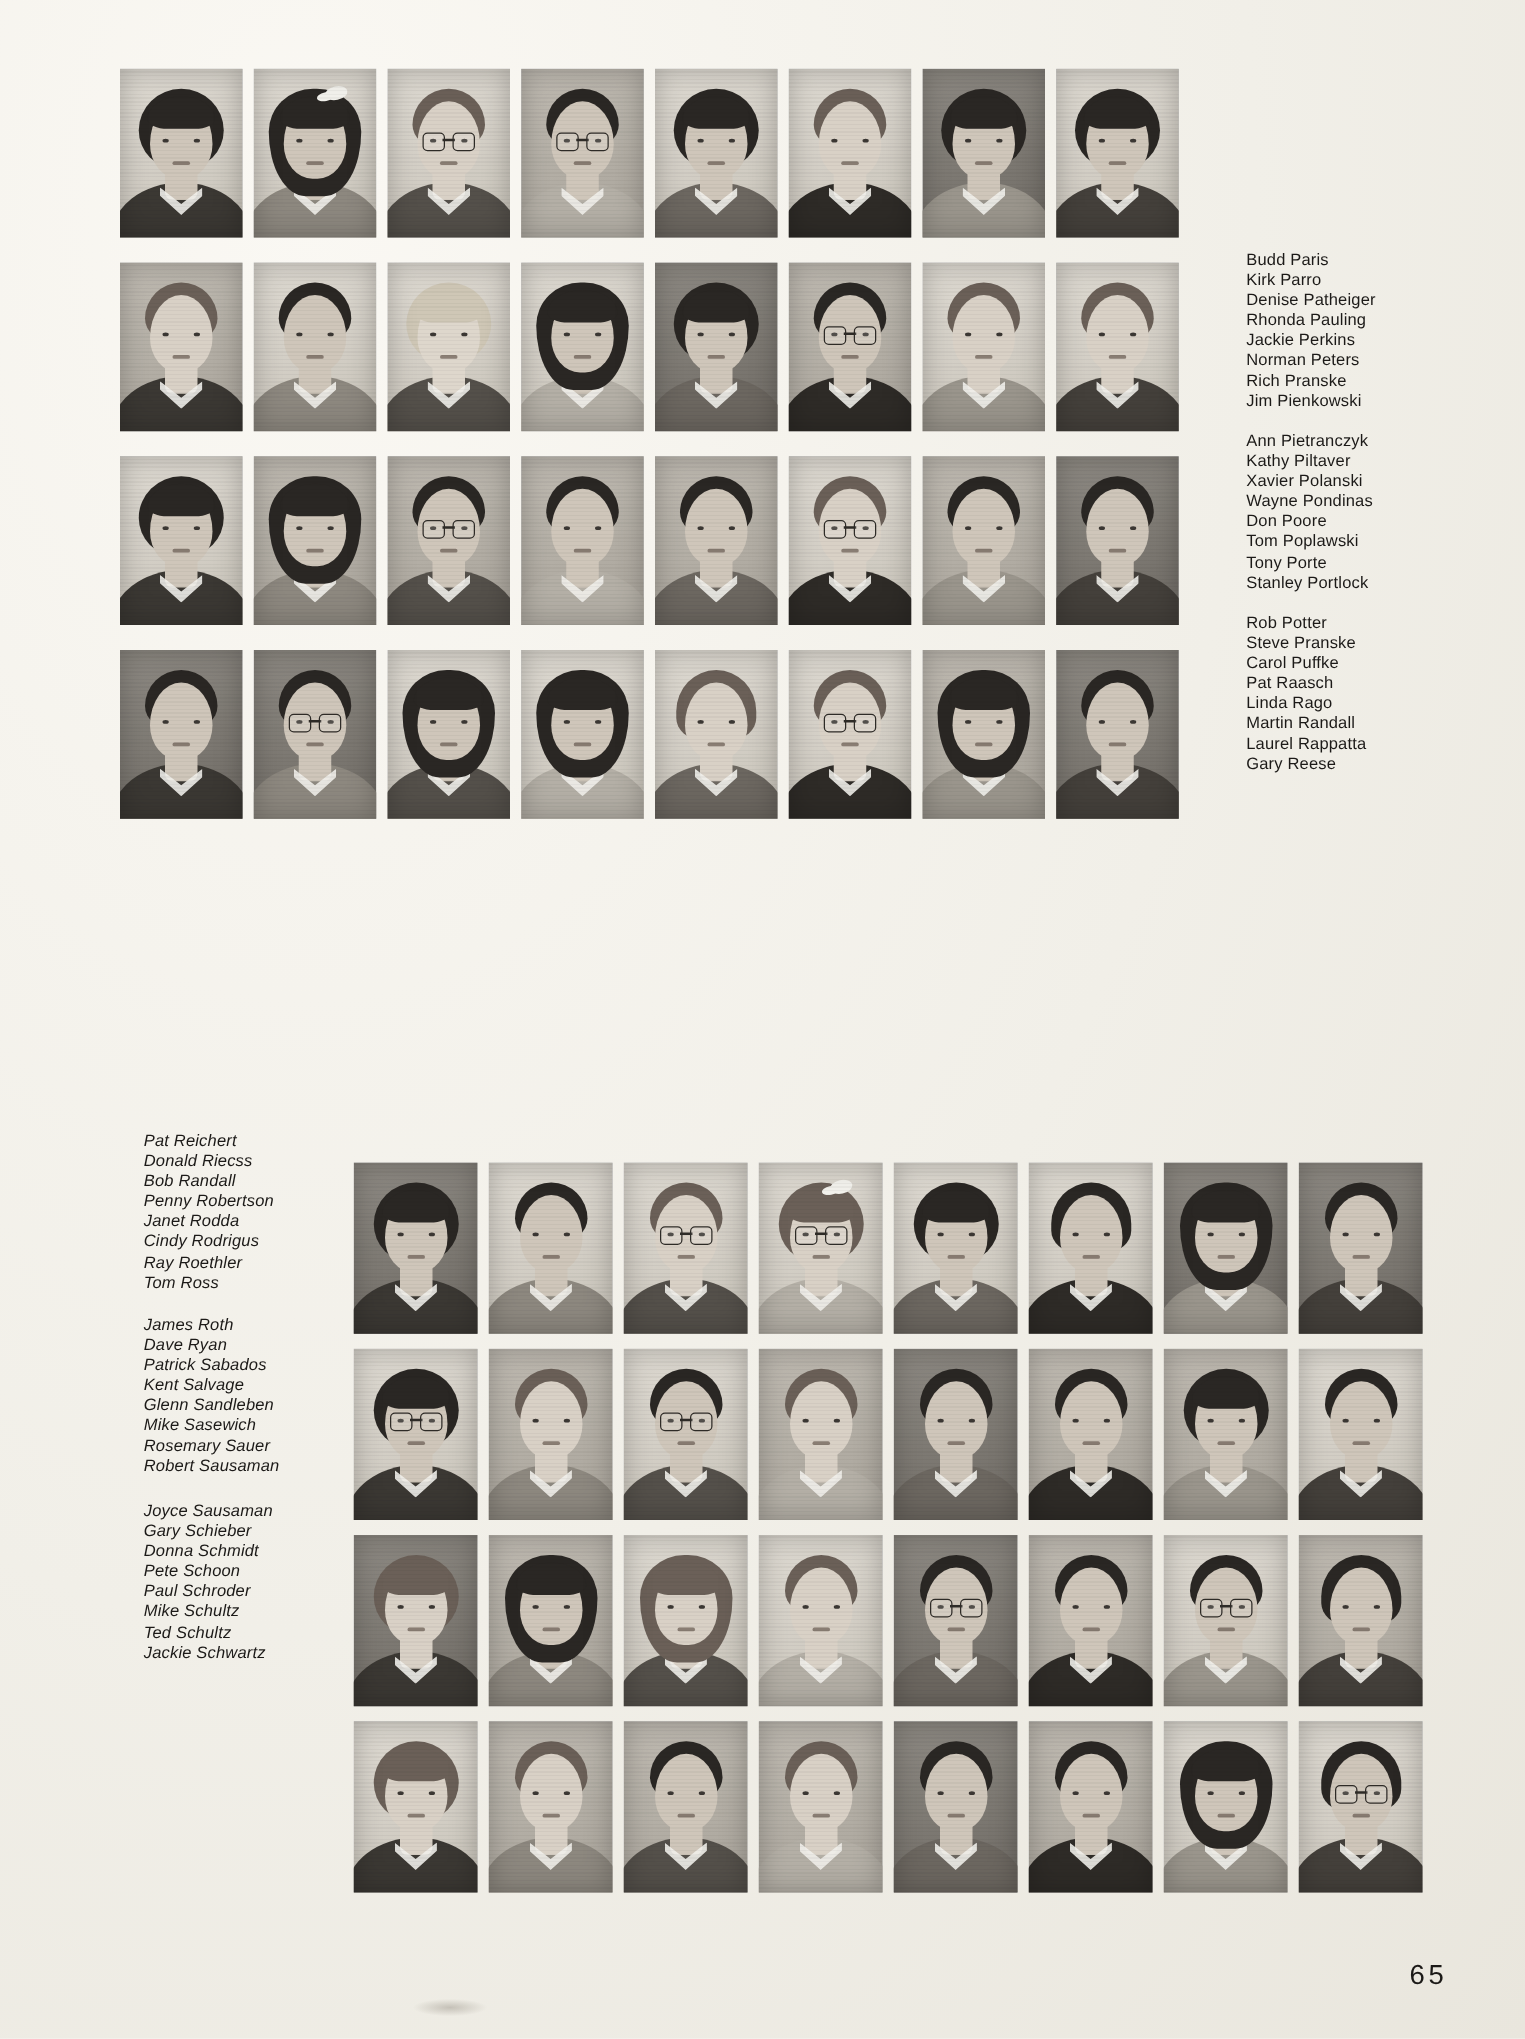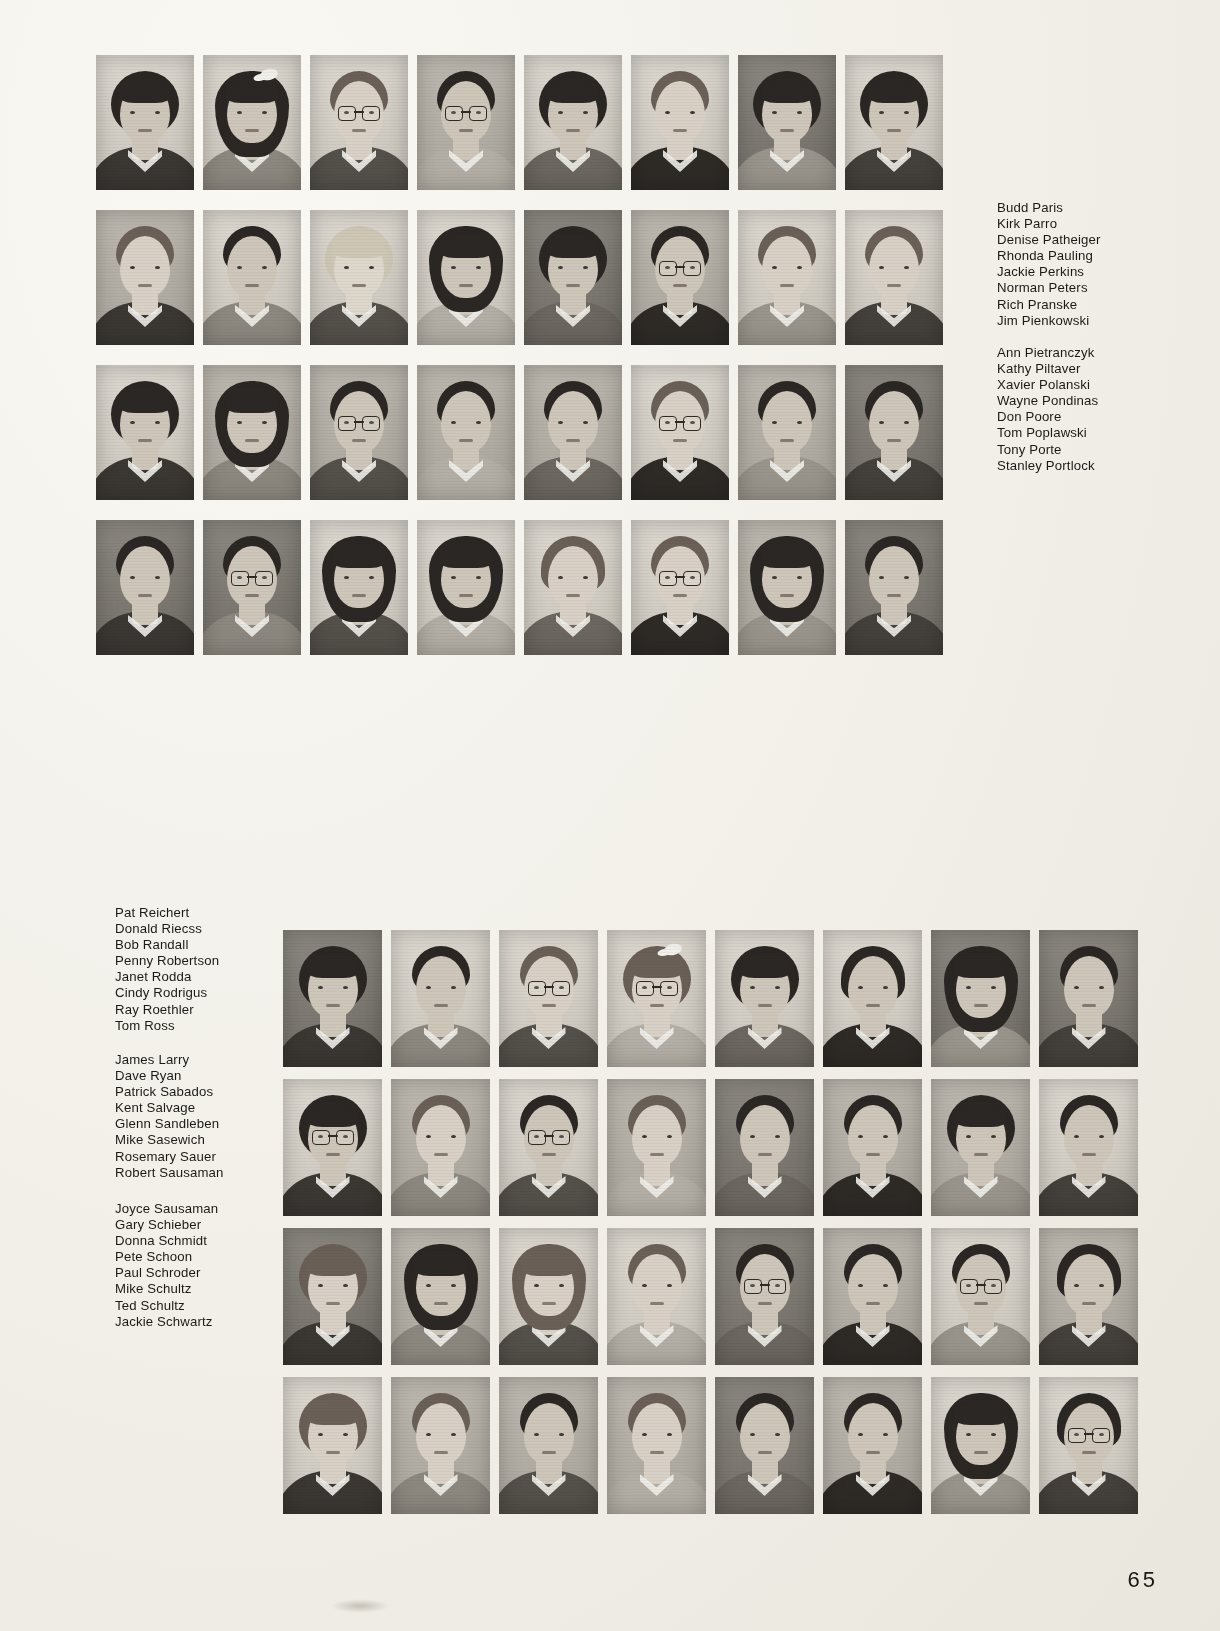--- a/index.html
+++ b/index.html
@@ -194,21 +194,21 @@
     letter-spacing: .15px;
     white-space: nowrap;
   }
   .names div { }
   .top-names { left: 997px; }
   .tn1 { top: 53px; }
   .tn2 { top: 200px; }
   .tn3 { top: 345px; }
   .tn4 { top: 490px; }
 
-  .bot-names { left: 115px; }
+  .bot-names { left: 115px; font-style: italic; }
   .bn1 { top: 905px; }
   .bn2 { top: 1052px; }
   .bn3 { top: 1201px; }
   .bn4 { top: 1351px; }
 
   .page-number {
     position: absolute;
     right: 62px;
     bottom: 38px;
     font-size: 22px;
@@ -838,20 +838,30 @@
   <div class="names top-names tn3">
       <div>Ann Pietranczyk</div>
       <div>Kathy Piltaver</div>
       <div>Xavier Polanski</div>
       <div>Wayne Pondinas</div>
       <div>Don Poore</div>
       <div>Tom Poplawski</div>
       <div>Tony Porte</div>
       <div>Stanley Portlock</div>
     </div>
+  <div class="names top-names tn4">
+      <div>Rob Potter</div>
+      <div>Steve Pranske</div>
+      <div>Carol Puffke</div>
+      <div>Pat Raasch</div>
+      <div>Linda Rago</div>
+      <div>Martin Randall</div>
+      <div>Laurel Rappatta</div>
+      <div>Gary Reese</div>
+    </div>
 
   <div class="grid-bottom">
       <div class="cell">
         <div class="photo">
           <div class="bg" style="background: linear-gradient(160deg, rgb(142, 138, 131), rgb(111, 107, 101));"></div>
           <div class="shoulders" style="background: rgb(59, 56, 51);"></div>
           <div class="neck" style="background: rgb(207, 198, 186);"></div>
           <div class="collar"></div>
           <div class="hair bob" style="background: rgb(42, 39, 36);"></div>
           <div class="head" style="background: rgb(207, 198, 186);"></div>
@@ -1444,21 +1454,21 @@
       <div>Pat Reichert</div>
       <div>Donald Riecss</div>
       <div>Bob Randall</div>
       <div>Penny Robertson</div>
       <div>Janet Rodda</div>
       <div>Cindy Rodrigus</div>
       <div>Ray Roethler</div>
       <div>Tom Ross</div>
     </div>
   <div class="names bot-names bn2">
-      <div>James Larry</div>
+      <div>James Roth</div>
       <div>Dave Ryan</div>
       <div>Patrick Sabados</div>
       <div>Kent Salvage</div>
       <div>Glenn Sandleben</div>
       <div>Mike Sasewich</div>
       <div>Rosemary Sauer</div>
       <div>Robert Sausaman</div>
     </div>
   <div class="names bot-names bn3">
       <div>Joyce Sausaman</div>

